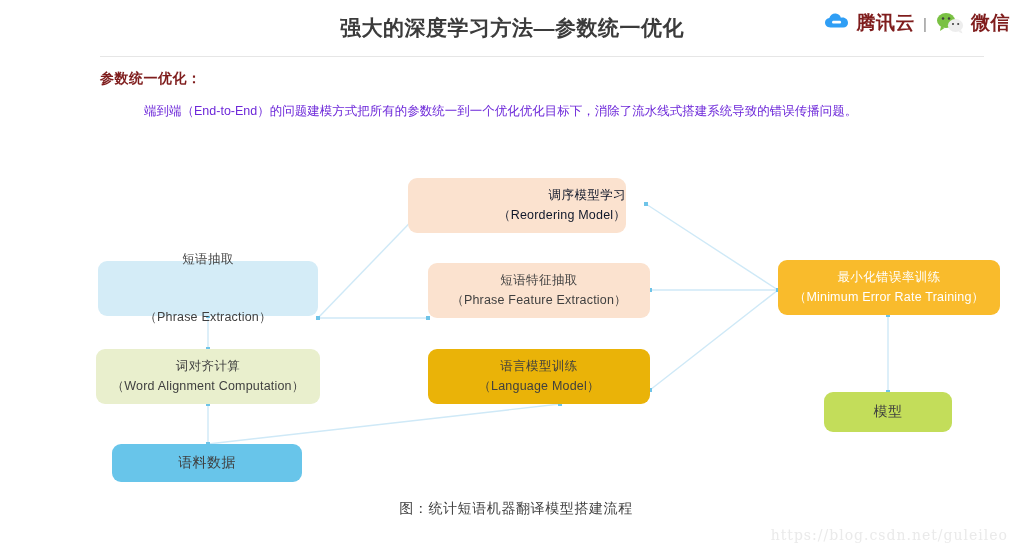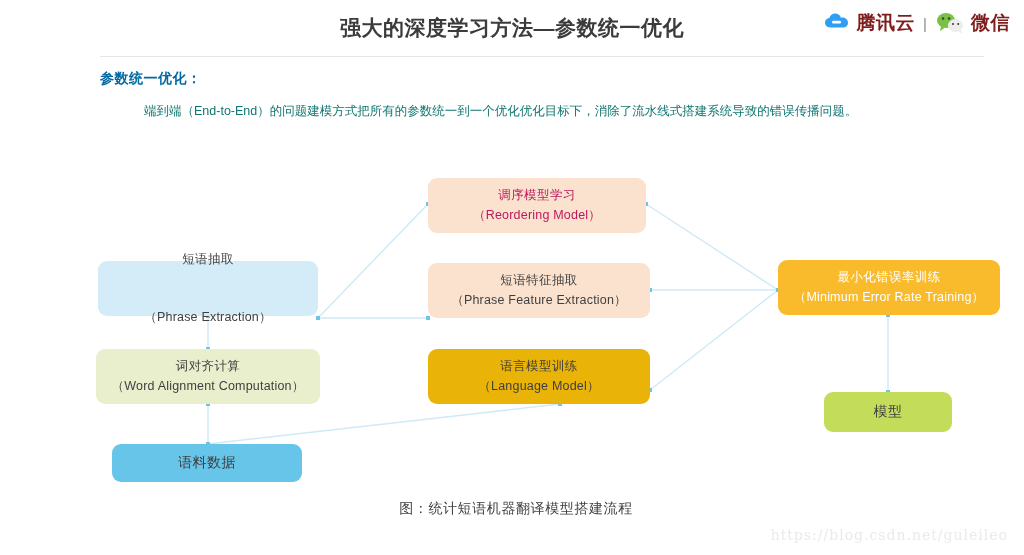--- a/index.html
+++ b/index.html
@@ -56,30 +56,30 @@
     width: 884px; height: 1px;
     background: #e6e6e6;
   }
 
   
   #section-heading {
     position: absolute;
     left: 100px; top: 70px;
     font-size: 14px;
     font-weight: bold;
-    color: #0369a1;
+    color: #7f1d1d;
     letter-spacing: .5px;
   }
   #section-body {
     position: absolute;
     left: 144px; top: 101px;
     width: 830px;
     font-size: 12.5px;
     line-height: 20px;
-    color: #0f766e;
+    color: #6d28d9;
   }
 
   
   #diagram {
     position: absolute;
     left: 0; top: 0;
     width: 1024px; height: 555px;
   }
   #edges {
     position: absolute;
@@ -186,21 +186,21 @@
       <rect x="886" y="313" width="4" height="4" fill="#6fc4e8"></rect>
       <rect x="886" y="390" width="4" height="4" fill="#6fc4e8"></rect>
       <line x1="208" y1="404" x2="208" y2="444" stroke="#cfe9f7" stroke-width="1.4"></line>
       <rect x="206" y="402" width="4" height="4" fill="#6fc4e8"></rect>
       <rect x="206" y="442" width="4" height="4" fill="#6fc4e8"></rect>
       <line x1="208" y1="444" x2="560" y2="404" stroke="#cfe9f7" stroke-width="1.4"></line>
       <rect x="206" y="442" width="4" height="4" fill="#6fc4e8"></rect>
       <rect x="558" y="402" width="4" height="4" fill="#6fc4e8"></rect>
     </svg>
   <div id="nodes">
-      <div class="node" style="left: 428px; top: 178px; width: 218px; height: 55px; background: rgb(251, 226, 207); color: #be185d;">
+      <div class="node" style="left: 408px; top: 178px; width: 218px; height: 55px; background: rgb(251, 226, 207); color: #0f172a; align-items: flex-end;">
         <div class="cn">调序模型学习</div>
         <div class="en">（Reordering Model）</div>
       </div>
       <div class="node" style="left: 98px; top: 261px; width: 220px; height: 55px; background: rgb(212, 236, 247); color: rgb(63, 63, 63); gap: 39px;">
         <div class="cn">短语抽取</div>
         <div class="en">（Phrase Extraction）</div>
       </div>
       <div class="node" style="left: 428px; top: 263px; width: 222px; height: 55px; background: rgb(251, 226, 207); color: rgb(63, 63, 63);">
         <div class="cn">短语特征抽取</div>
         <div class="en">（Phrase Feature Extraction）</div>

